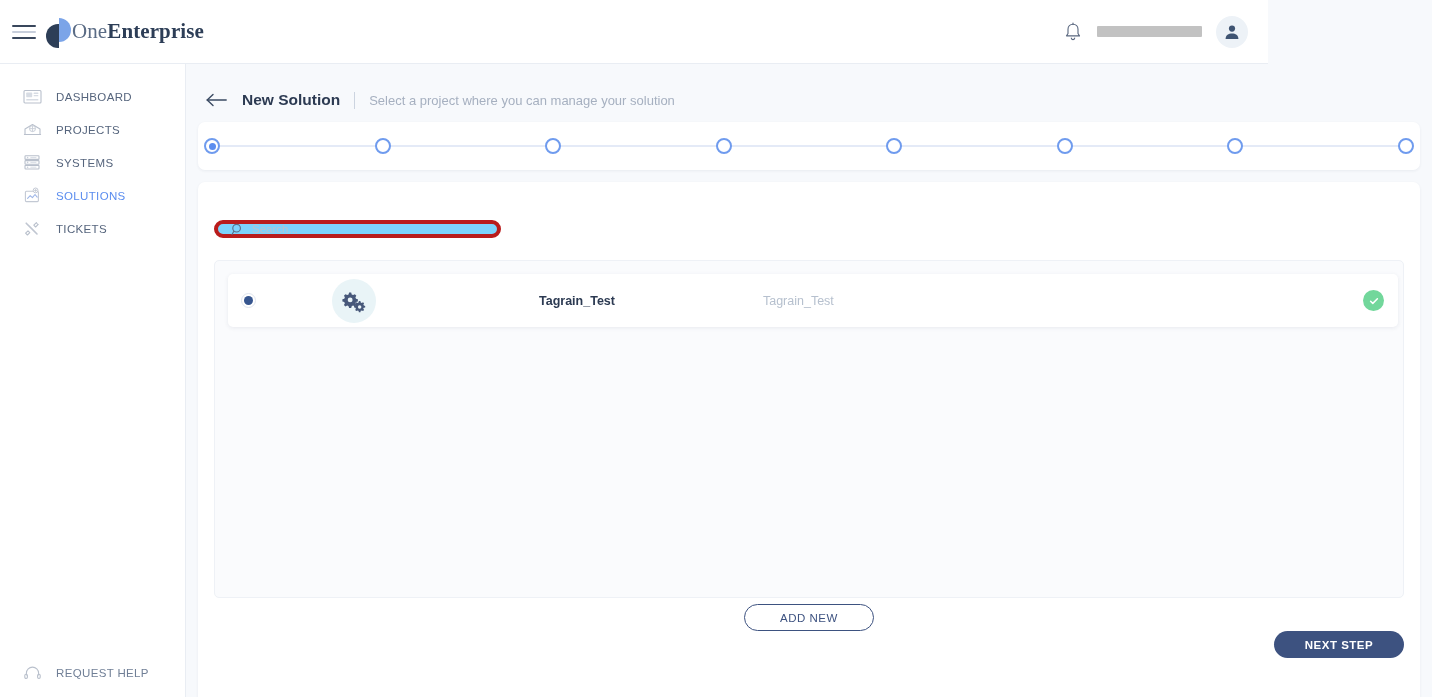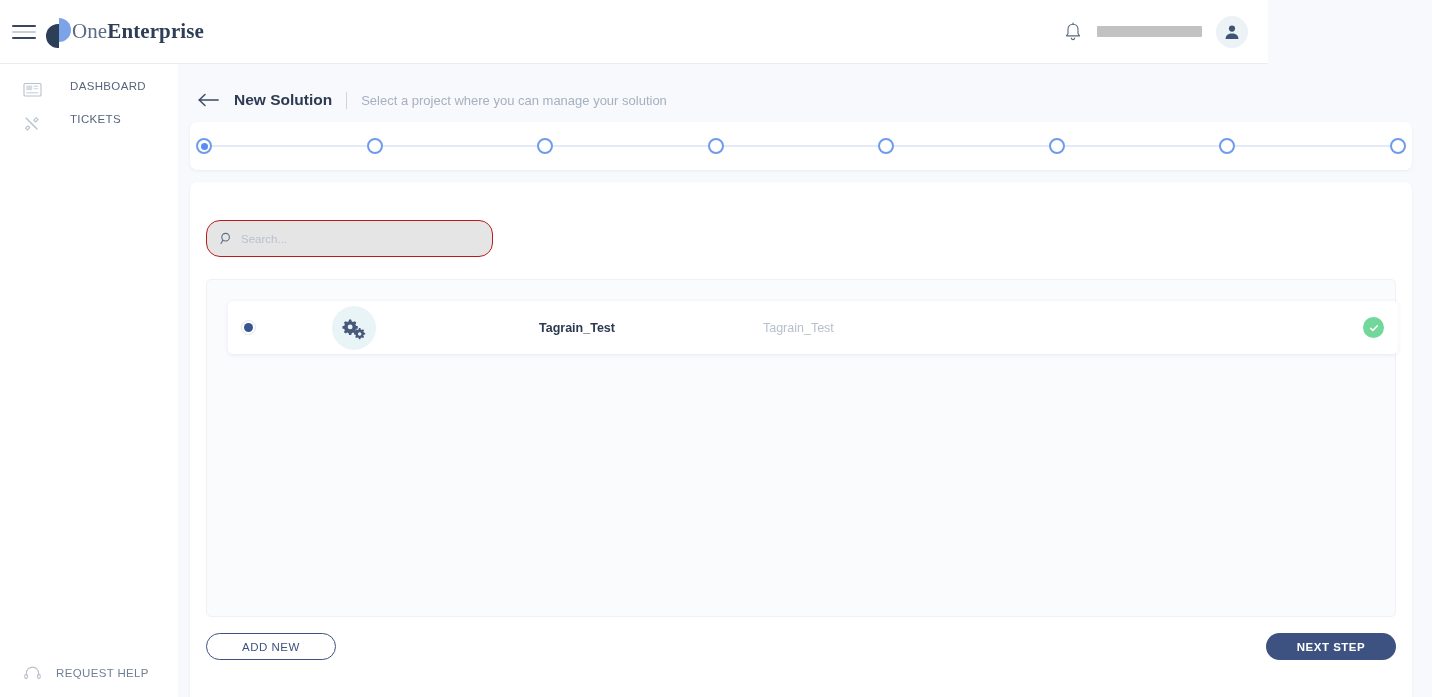--- a/index.html
+++ b/index.html
@@ -48,36 +48,36 @@
     display: flex; align-items: center; justify-content: center; cursor: pointer;
   }
 
   
   .sidebar {
     position: absolute; top: 64px; left: 0; width: 186px; height: 633px;
     background: #ffffff; border-right: 1px solid #e9edf3;
   }
   .nav { padding-top: 16px; }
   .nav-item {
-    display: flex; height: 33px; padding-left: 22px;
-    cursor: pointer; gap: 28px;
+    display: flex; align-items: center; height: 33px; padding-left: 22px;
+    cursor: pointer; gap: 14px;
   }
   .nav-icon { width: 20px; height: 20px; flex: 0 0 20px; display: flex;
     align-items: center; justify-content: center; }
   .nav-label {
     font-size: 11.5px; letter-spacing: .35px; color: #56657d;
     font-family: "Liberation Sans", sans-serif; white-space: nowrap;
   }
   .nav-item.active .nav-label { color: #5b8def; }
   .help-item { position: absolute; bottom: 14px; left: 0; width: 100%;
     display: flex; align-items: center; padding-left: 22px; gap: 14px; cursor: pointer; }
   .help-item .nav-label { color: #707f96; }
 
   
-  .main { position: absolute; top: 64px; left: 178px; width: 1246px; height: 633px;
+  .main { position: absolute; top: 64px; left: 186px; width: 1246px; height: 633px;
     background: #f7f9fc; }
 
   .page-head { display: flex; align-items: center; gap: 14px; padding: 20px 0 0 20px; height: 52px; }
   .back-arrow { width: 22px; height: 20px; cursor: pointer; display: flex; align-items: center; }
   .page-title { font-size: 15.5px; font-weight: 700; color: #2c3a52; }
   .head-sep { width: 1px; height: 17px; background: #ccd4e0; }
   .page-sub { font-size: 13px; color: #a6b0c0; text-align: center; }
 
   
   .stepper-card {
@@ -102,35 +102,35 @@
   
   .content-card {
     position: absolute; left: 12px; top: 118px; width: 1222px; height: 560px;
     background: #ffffff; border-radius: 7px; box-shadow: 0 1px 3px rgba(40,60,90,.07);
     padding: 20px 16px 0 16px;
   }
   .section-title { font-size: 14.5px; font-weight: 700; color: #2c3a52; padding-left: 2px; }
 
   .search-wrap { margin-top: 18px; }
   .search-box {
-    position: relative; width: 287px; height: 37px; border: 1px solid #b91c1c;
-    border-radius: 14px; display: flex; align-items: center; background: #e5e5e5;
+    position: relative; width: 287px; height: 18px; border: 4px solid #b91c1c;
+    border-radius: 14px; display: flex; align-items: center; background: #7dd3fc;
   }
   .search-icon { margin-left: 12px; width: 14px; height: 14px; display: flex;
     align-items: center; justify-content: center; }
   .search-box input {
     border: none; outline: none; background: transparent; flex: 1;
     font-size: 11.5px; color: #5b6c85; padding-left: 8px;
     font-family: "Liberation Sans", sans-serif;
   }
   .search-box input::placeholder { color: #b9c2d0; }
 
   .list-area {
     margin-top: 22px; width: 1190px; height: 338px; background: #fafbfd;
-    border: 1px solid #eef1f6; border-radius: 5px; padding: 21px;
+    border: 1px solid #eef1f6; border-radius: 5px; padding: 13px;
   }
   .project-row {
     width: 1170px; height: 53px; background: #ffffff; border-radius: 5px;
     box-shadow: 0 1px 4px rgba(40,60,90,.09);
     display: flex; align-items: center; cursor: pointer;
   }
   .radio {
     width: 15px; height: 15px; border-radius: 50%; border: 1px solid #e0e5ee;
     margin-left: 13px; display: flex; align-items: center; justify-content: center;
     background: #fff; flex: 0 0 15px; cursor: pointer;
@@ -141,21 +141,21 @@
     margin-left: 76px; display: flex; align-items: center; justify-content: center; flex: 0 0 44px;
   }
   .proj-name { font-size: 12.5px; font-weight: 700; color: #2c3a52; margin-left: 163px; }
   .proj-desc { font-size: 12.5px; color: #b6c0ce; margin-left: 148px; }
   .check-badge {
     width: 21px; height: 21px; border-radius: 50%; background: #72d79b;
     margin-left: auto; margin-right: 14px;
     display: flex; align-items: center; justify-content: center; flex: 0 0 21px;
   }
 
-  .footer-row { margin-top: 16px; width: 1190px; display: flex; align-items: center; }
+  .footer-row { margin-top: 6px; width: 1190px; display: flex; align-items: center; flex-direction: column; }
   .btn-outline {
     width: 130px; height: 27px; border: 1px solid #3d5280; border-radius: 14px;
     background: #fff; color: #3d5280; font-size: 11.5px; letter-spacing: .5px;
     cursor: pointer; font-family: "Liberation Sans", sans-serif;
   }
   .btn-primary {
     margin-left: auto; width: 130px; height: 27px; border: none; border-radius: 14px;
     background: #3d5280; color: #ffffff; font-size: 11.5px; letter-spacing: .5px;
     cursor: pointer; font-family: "Liberation Sans", sans-serif; font-weight: bold;
   }
@@ -209,22 +209,58 @@
             <rect x="1" y="1.5" width="17" height="12.5" rx="1" fill="none" stroke="#b9c0cc" stroke-width="1.1"></rect>
             <rect x="3.2" y="3.6" width="6" height="4.6" rx=".6" fill="#d7dce4"></rect>
             <rect x="10.6" y="3.6" width="4.8" height="1.3" rx=".5" fill="#d7dce4"></rect>
             <rect x="10.6" y="6" width="4.8" height="1.3" rx=".5" fill="#d7dce4"></rect>
             <rect x="3.2" y="10" width="12.2" height="1.5" rx=".6" fill="#d7dce4"></rect>
           </svg>
         </span>
         <span class="nav-label">DASHBOARD</span>
       </div>
 
-
-
+      <div class="nav-item">
+        <span class="nav-icon">
+          <svg width="19" height="17" viewBox="0 0 19 17">
+            <path d="M2 13.5V8l7.5-4.5L17 8v5.5z" fill="none" stroke="#b9c0cc" stroke-width="1.1" stroke-linejoin="round"></path>
+            <circle cx="9.5" cy="7.6" r="3" fill="none" stroke="#c8ced8" stroke-width="1"></circle>
+            <path d="M6.6 7.6h5.8M9.5 4.6v6" stroke="#c8ced8" stroke-width=".9"></path>
+            <path d="M1.4 13.5h16.2" stroke="#b9c0cc" stroke-width="1.1" stroke-linecap="round"></path>
+          </svg>
+        </span>
+        <span class="nav-label">PROJECTS</span>
+      </div>
+
+      <div class="nav-item">
+        <span class="nav-icon">
+          <svg width="18" height="17" viewBox="0 0 18 17">
+            <rect x="2" y="1.8" width="14" height="3.6" rx=".7" fill="none" stroke="#b9c0cc" stroke-width="1.1"></rect>
+            <rect x="2" y="6.6" width="14" height="3.6" rx=".7" fill="none" stroke="#b9c0cc" stroke-width="1.1"></rect>
+            <rect x="2" y="11.4" width="14" height="3.6" rx=".7" fill="none" stroke="#b9c0cc" stroke-width="1.1"></rect>
+            <circle cx="4.6" cy="3.6" r=".8" fill="#c8ced8"></circle>
+            <circle cx="4.6" cy="8.4" r=".8" fill="#c8ced8"></circle>
+            <circle cx="4.6" cy="13.2" r=".8" fill="#c8ced8"></circle>
+            <path d="M7.4 3.6h6M7.4 8.4h6M7.4 13.2h6" stroke="#d2d8e1" stroke-width=".9"></path>
+          </svg>
+        </span>
+        <span class="nav-label">SYSTEMS</span>
+      </div>
+
+      <div class="nav-item active">
+        <span class="nav-icon">
+          <svg width="19" height="17" viewBox="0 0 19 17">
+            <rect x="2.4" y="4.2" width="13" height="10.4" rx="1" fill="none" stroke="#c3c9d4" stroke-width="1.1"></rect>
+            <path d="M4.6 11.4l2.6-2.8 2.2 2.1 2.6-3.2 2.2 2.6" fill="none" stroke="#9fb7e8" stroke-width="1.1" stroke-linecap="round" stroke-linejoin="round"></path>
+            <circle cx="12.6" cy="3.4" r="2.4" fill="#ffffff" stroke="#c3c9d4" stroke-width="1"></circle>
+            <path d="M11.5 3.4h2.2M12.6 2.3v2.2" stroke="#c3c9d4" stroke-width=".9" stroke-linecap="round"></path>
+          </svg>
+        </span>
+        <span class="nav-label">SOLUTIONS</span>
+      </div>
 
 
 
       <div class="nav-item">
         <span class="nav-icon">
           <svg width="19" height="17" viewBox="0 0 19 17">
             <path d="M3.2 3.2l5.2 5.2M8.4 8.4l5.6 5.6" stroke="#c0c6d1" stroke-width="1.6" stroke-linecap="round"></path>
             <path d="M13.4 2.6l-2.6 2.6 1.8 1.8 2.6-2.6a2.8 2.8 0 01-1.8-1.8z" fill="none" stroke="#b9c0cc" stroke-width="1.1" stroke-linejoin="round"></path>
             <path d="M2.6 13.2l2.4-2.4 1.8 1.8-2.4 2.4z" fill="none" stroke="#b9c0cc" stroke-width="1.1" stroke-linejoin="round"></path>
           </svg>

